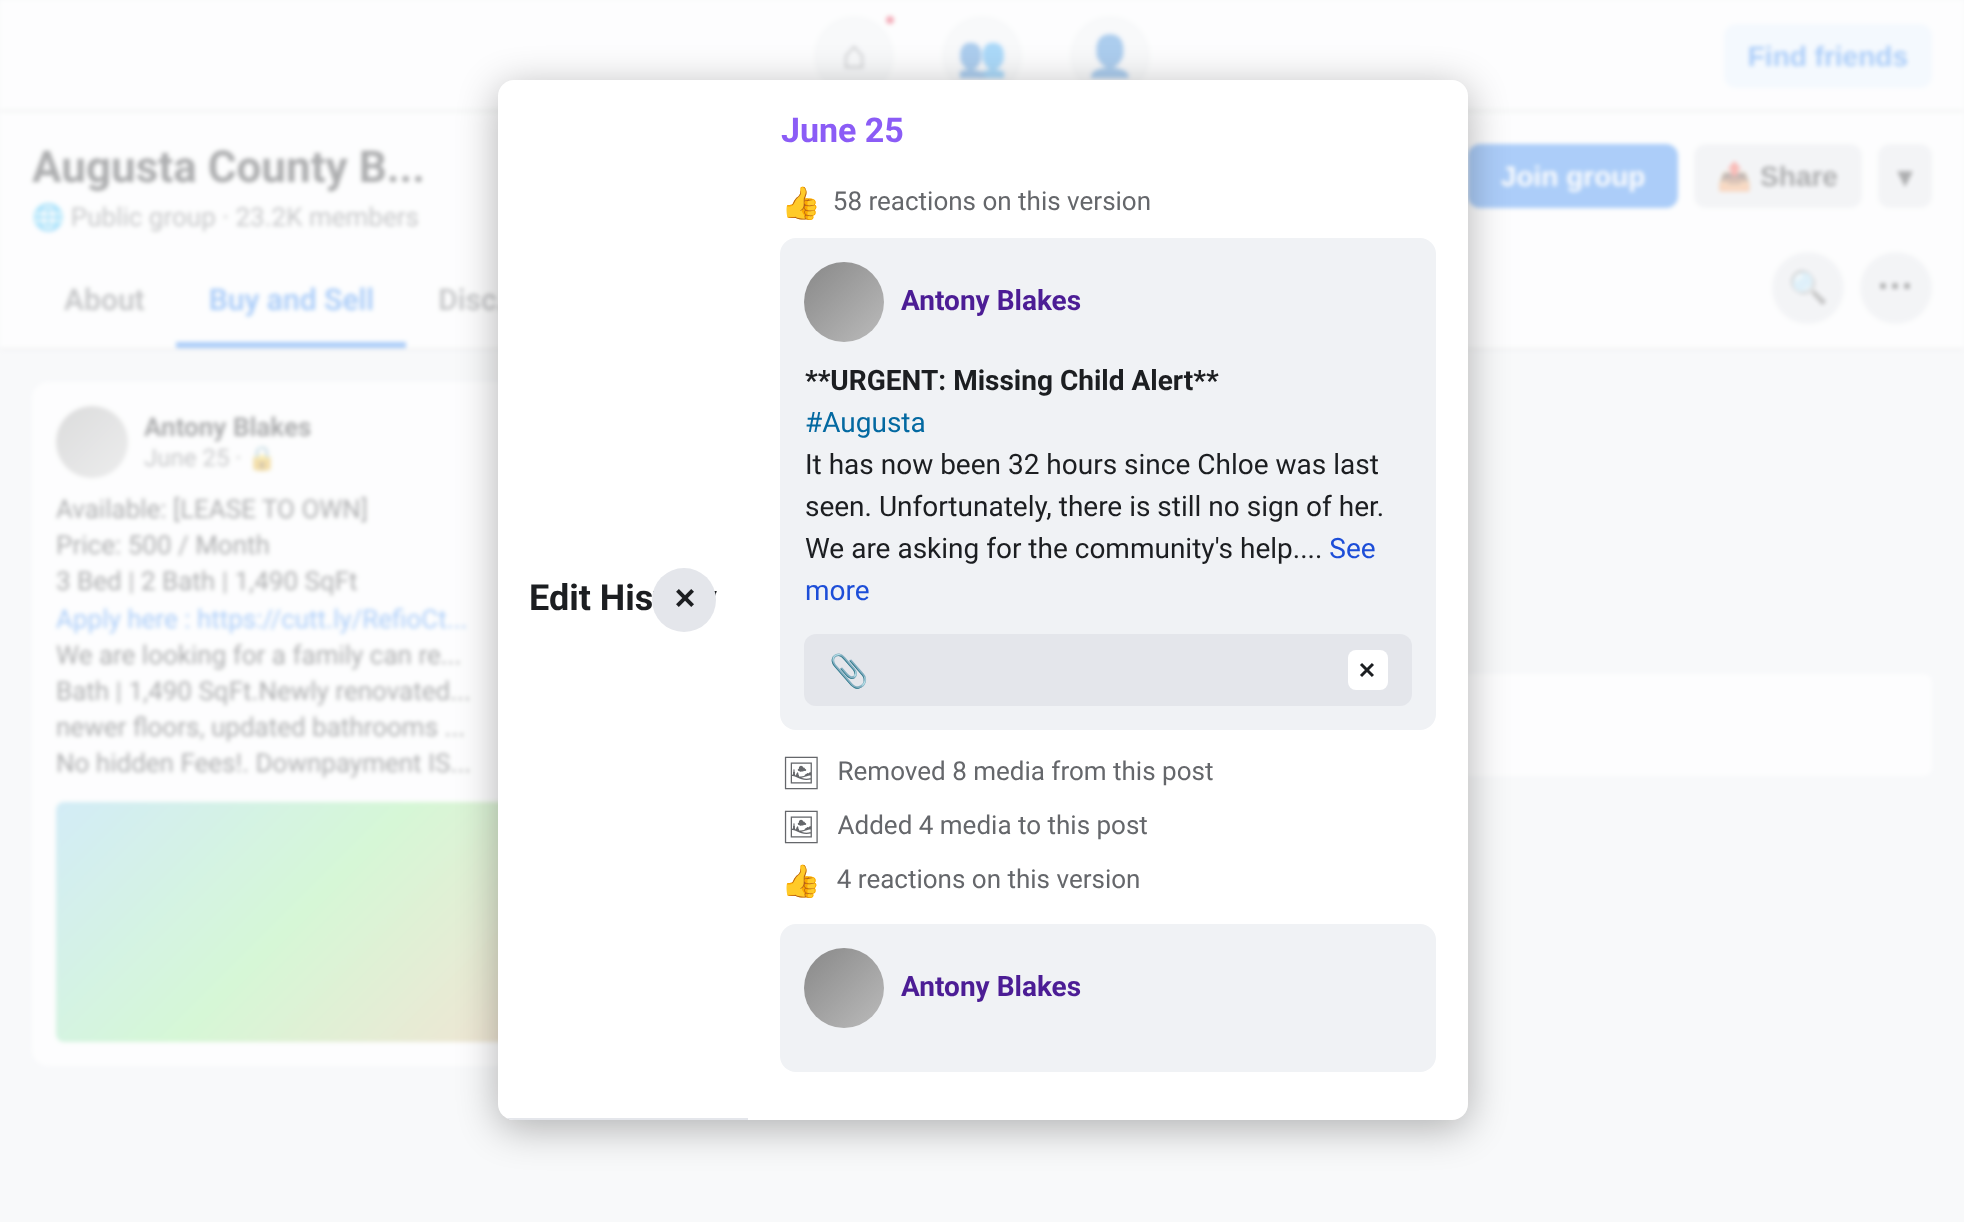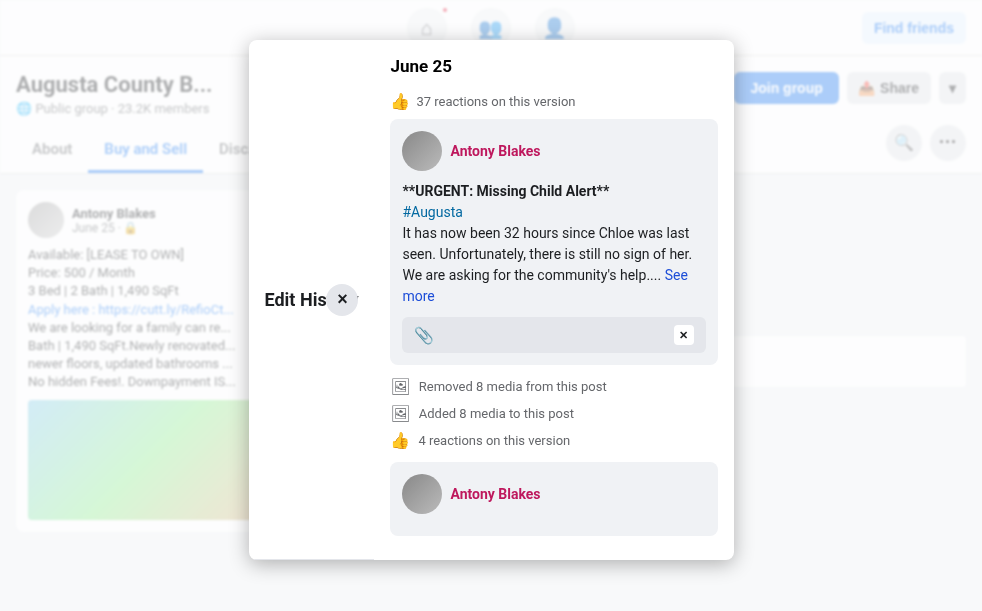--- a/index.html
+++ b/index.html
@@ -270,21 +270,21 @@
       padding: 0 16px 16px;
     }
 
     
     .date-section {
       padding: 16px 0 8px;
     }
     .date-label {
       font-size: 17px;
       font-weight: 700;
-      color: #000000;
+      color: #8b5cf6;
     }
 
     
     .reactions-row {
       display: flex;
       align-items: center;
       gap: 6px;
       padding: 8px 0;
       font-size: 13px;
       color: #65676b;
@@ -310,21 +310,21 @@
       width: 40px;
       height: 40px;
       border-radius: 50%;
       background: linear-gradient(135deg, #888, #bbb);
       flex-shrink: 0;
       overflow: hidden;
     }
     .version-name {
       font-size: 14px;
       font-weight: 700;
-      color: #be185d;
+      color: #4c1d95;
       text-align: right;
     }
     .version-text {
       font-size: 14px;
       color: #1c1e21;
       line-height: 1.5;
     }
     .version-bold {
       font-weight: 700;
     }
@@ -562,21 +562,21 @@
     </div>
 
     <div class="modal-body">
 
       <div class="date-section">
         <div class="date-label">June 25</div>
       </div>
 
       <div class="reactions-row">
         <span class="reaction-icon">👍</span>
-        <span>37 reactions on this version</span>
+        <span>58 reactions on this version</span>
       </div>
 
       <div class="version-card">
         <div class="version-author">
           <div class="version-avatar"></div>
           <div class="version-name">Antony Blakes</div>
         </div>
         <div class="version-text">
           <span class="version-bold">**URGENT: Missing Child Alert**</span><br>
           <span class="version-link">#Augusta</span><br>
@@ -590,21 +590,21 @@
       </div>
 
 
       <div>
         <div class="change-item">
           <span class="change-icon">🖼</span>
           <span>Removed 8 media from this post</span>
         </div>
         <div class="change-item">
           <span class="change-icon">🖼</span>
-          <span>Added 8 media to this post</span>
+          <span>Added 4 media to this post</span>
         </div>
         <div class="change-item">
           <span class="change-icon">👍</span>
           <span>4 reactions on this version</span>
         </div>
       </div>
 
       <div class="version-card" style="margin-top:8px;">
         <div class="version-author">
           <div class="version-avatar"></div>

